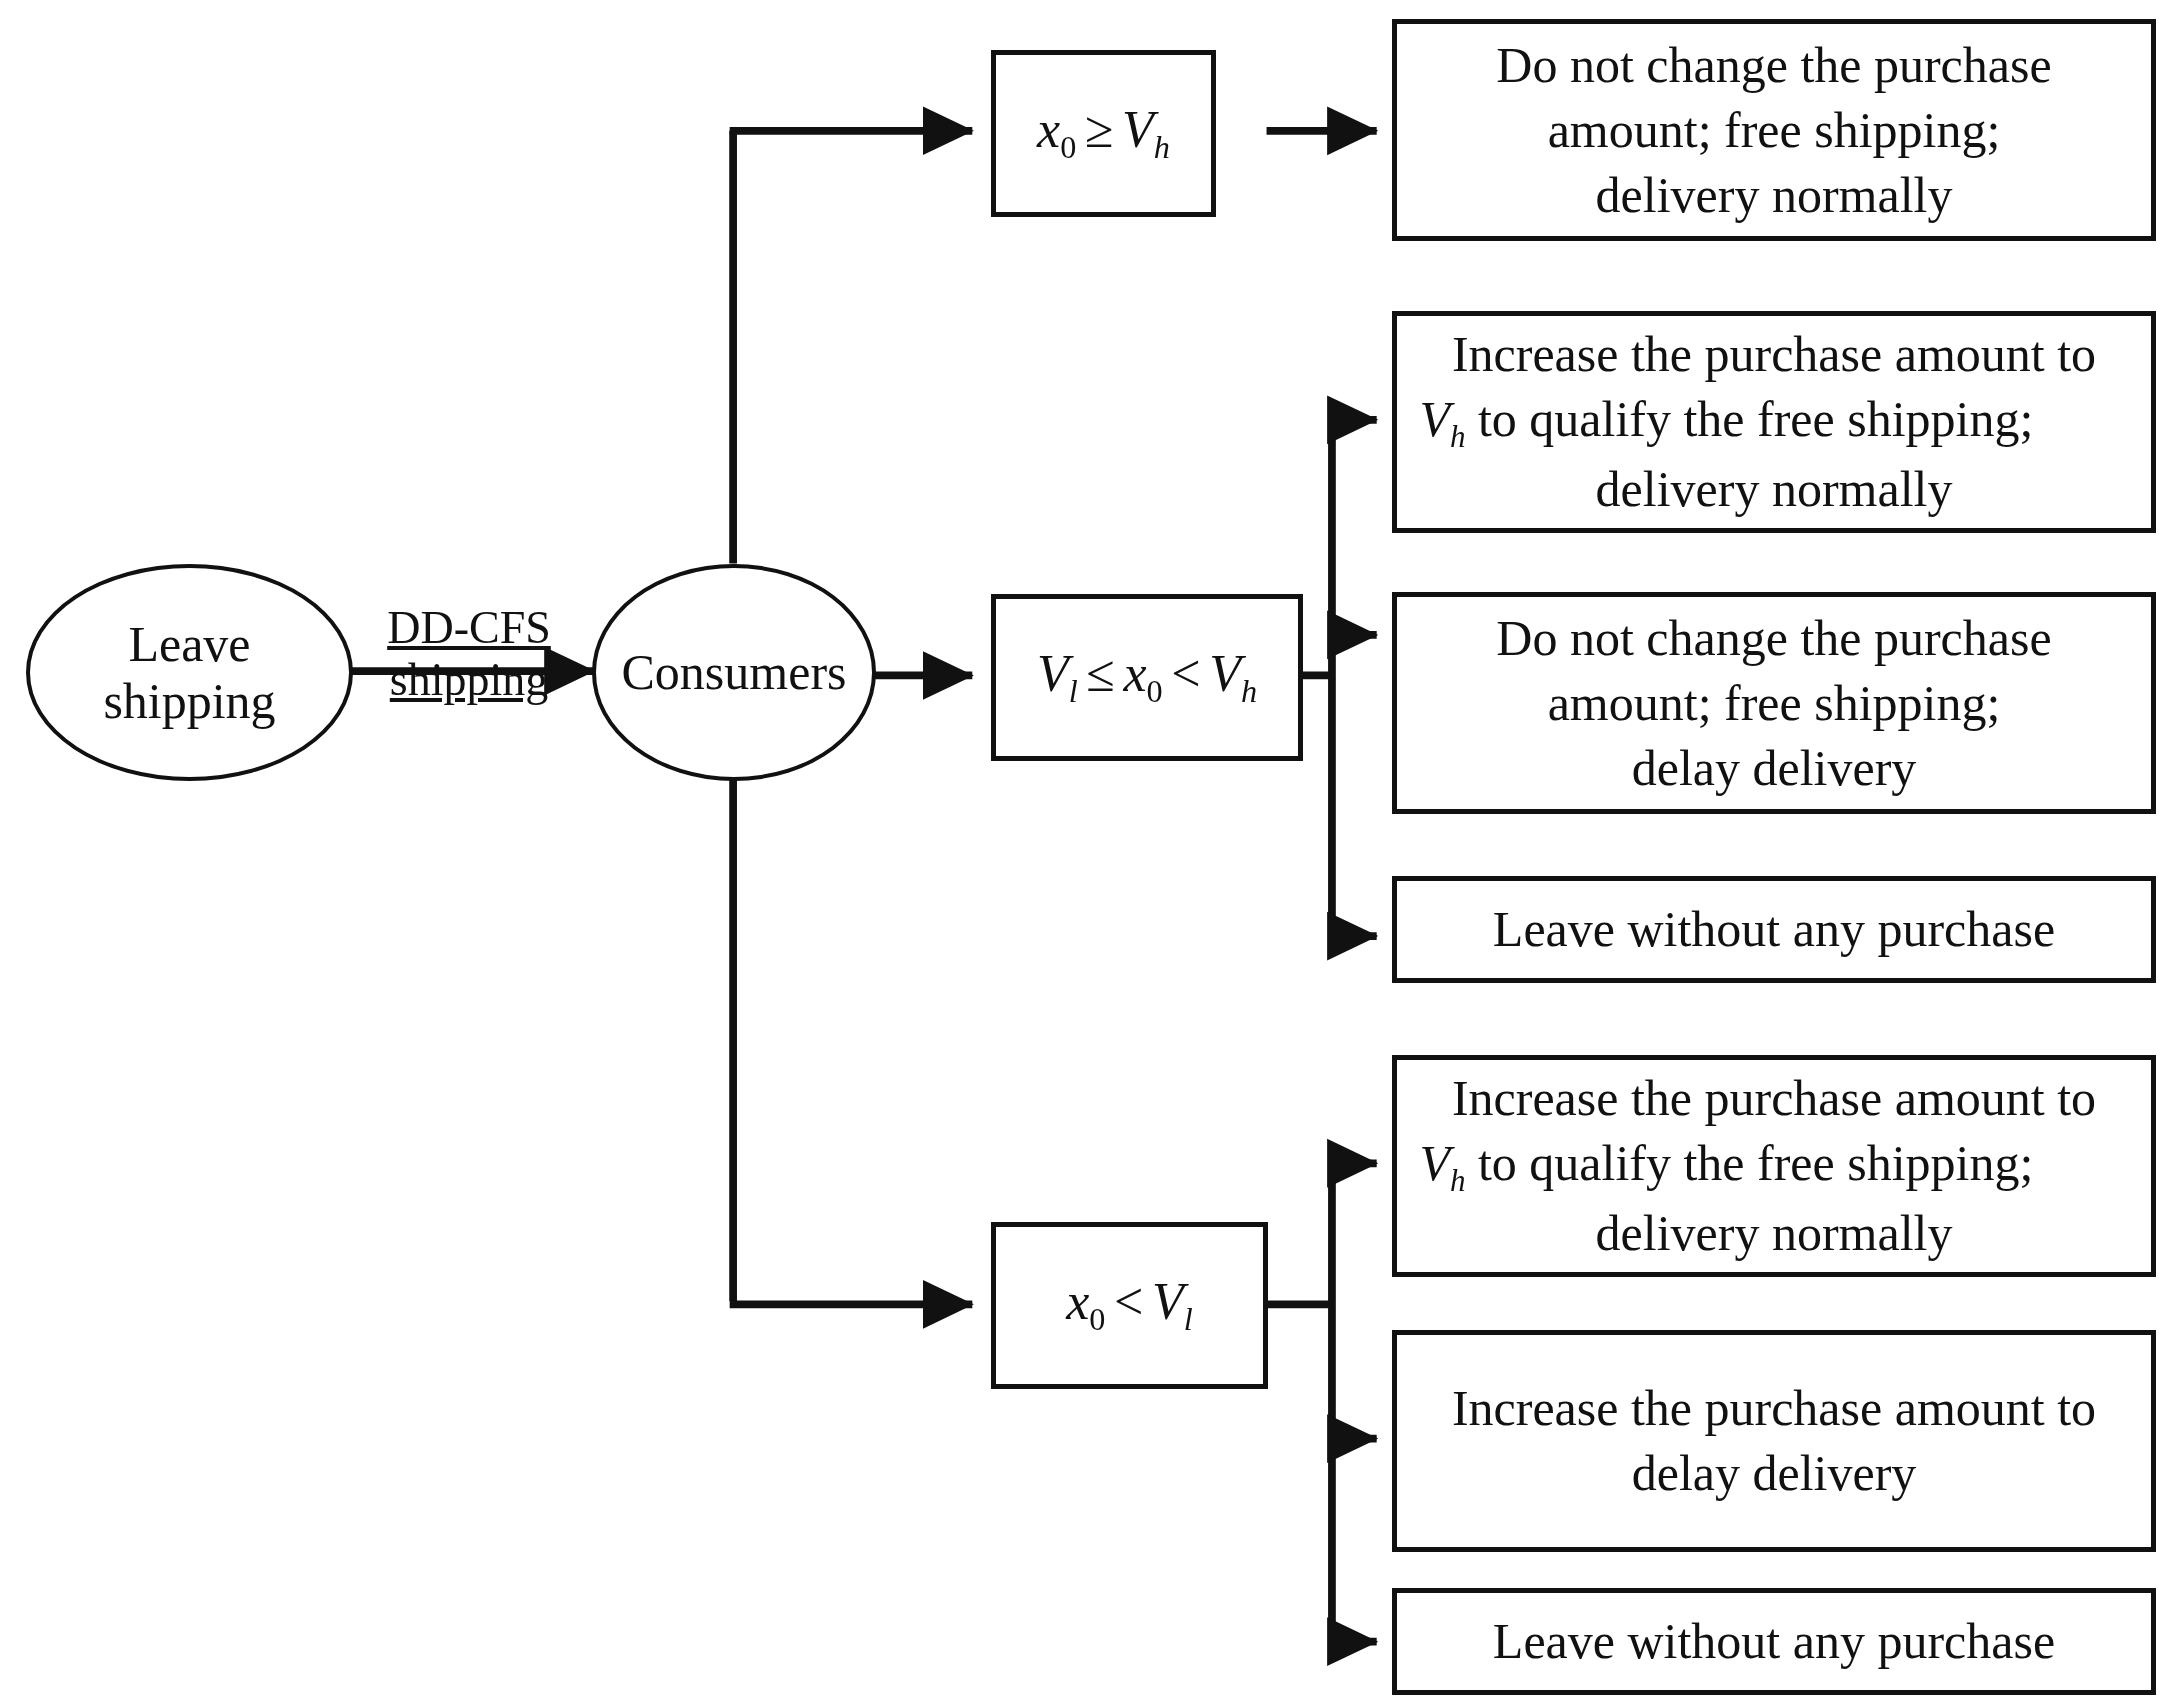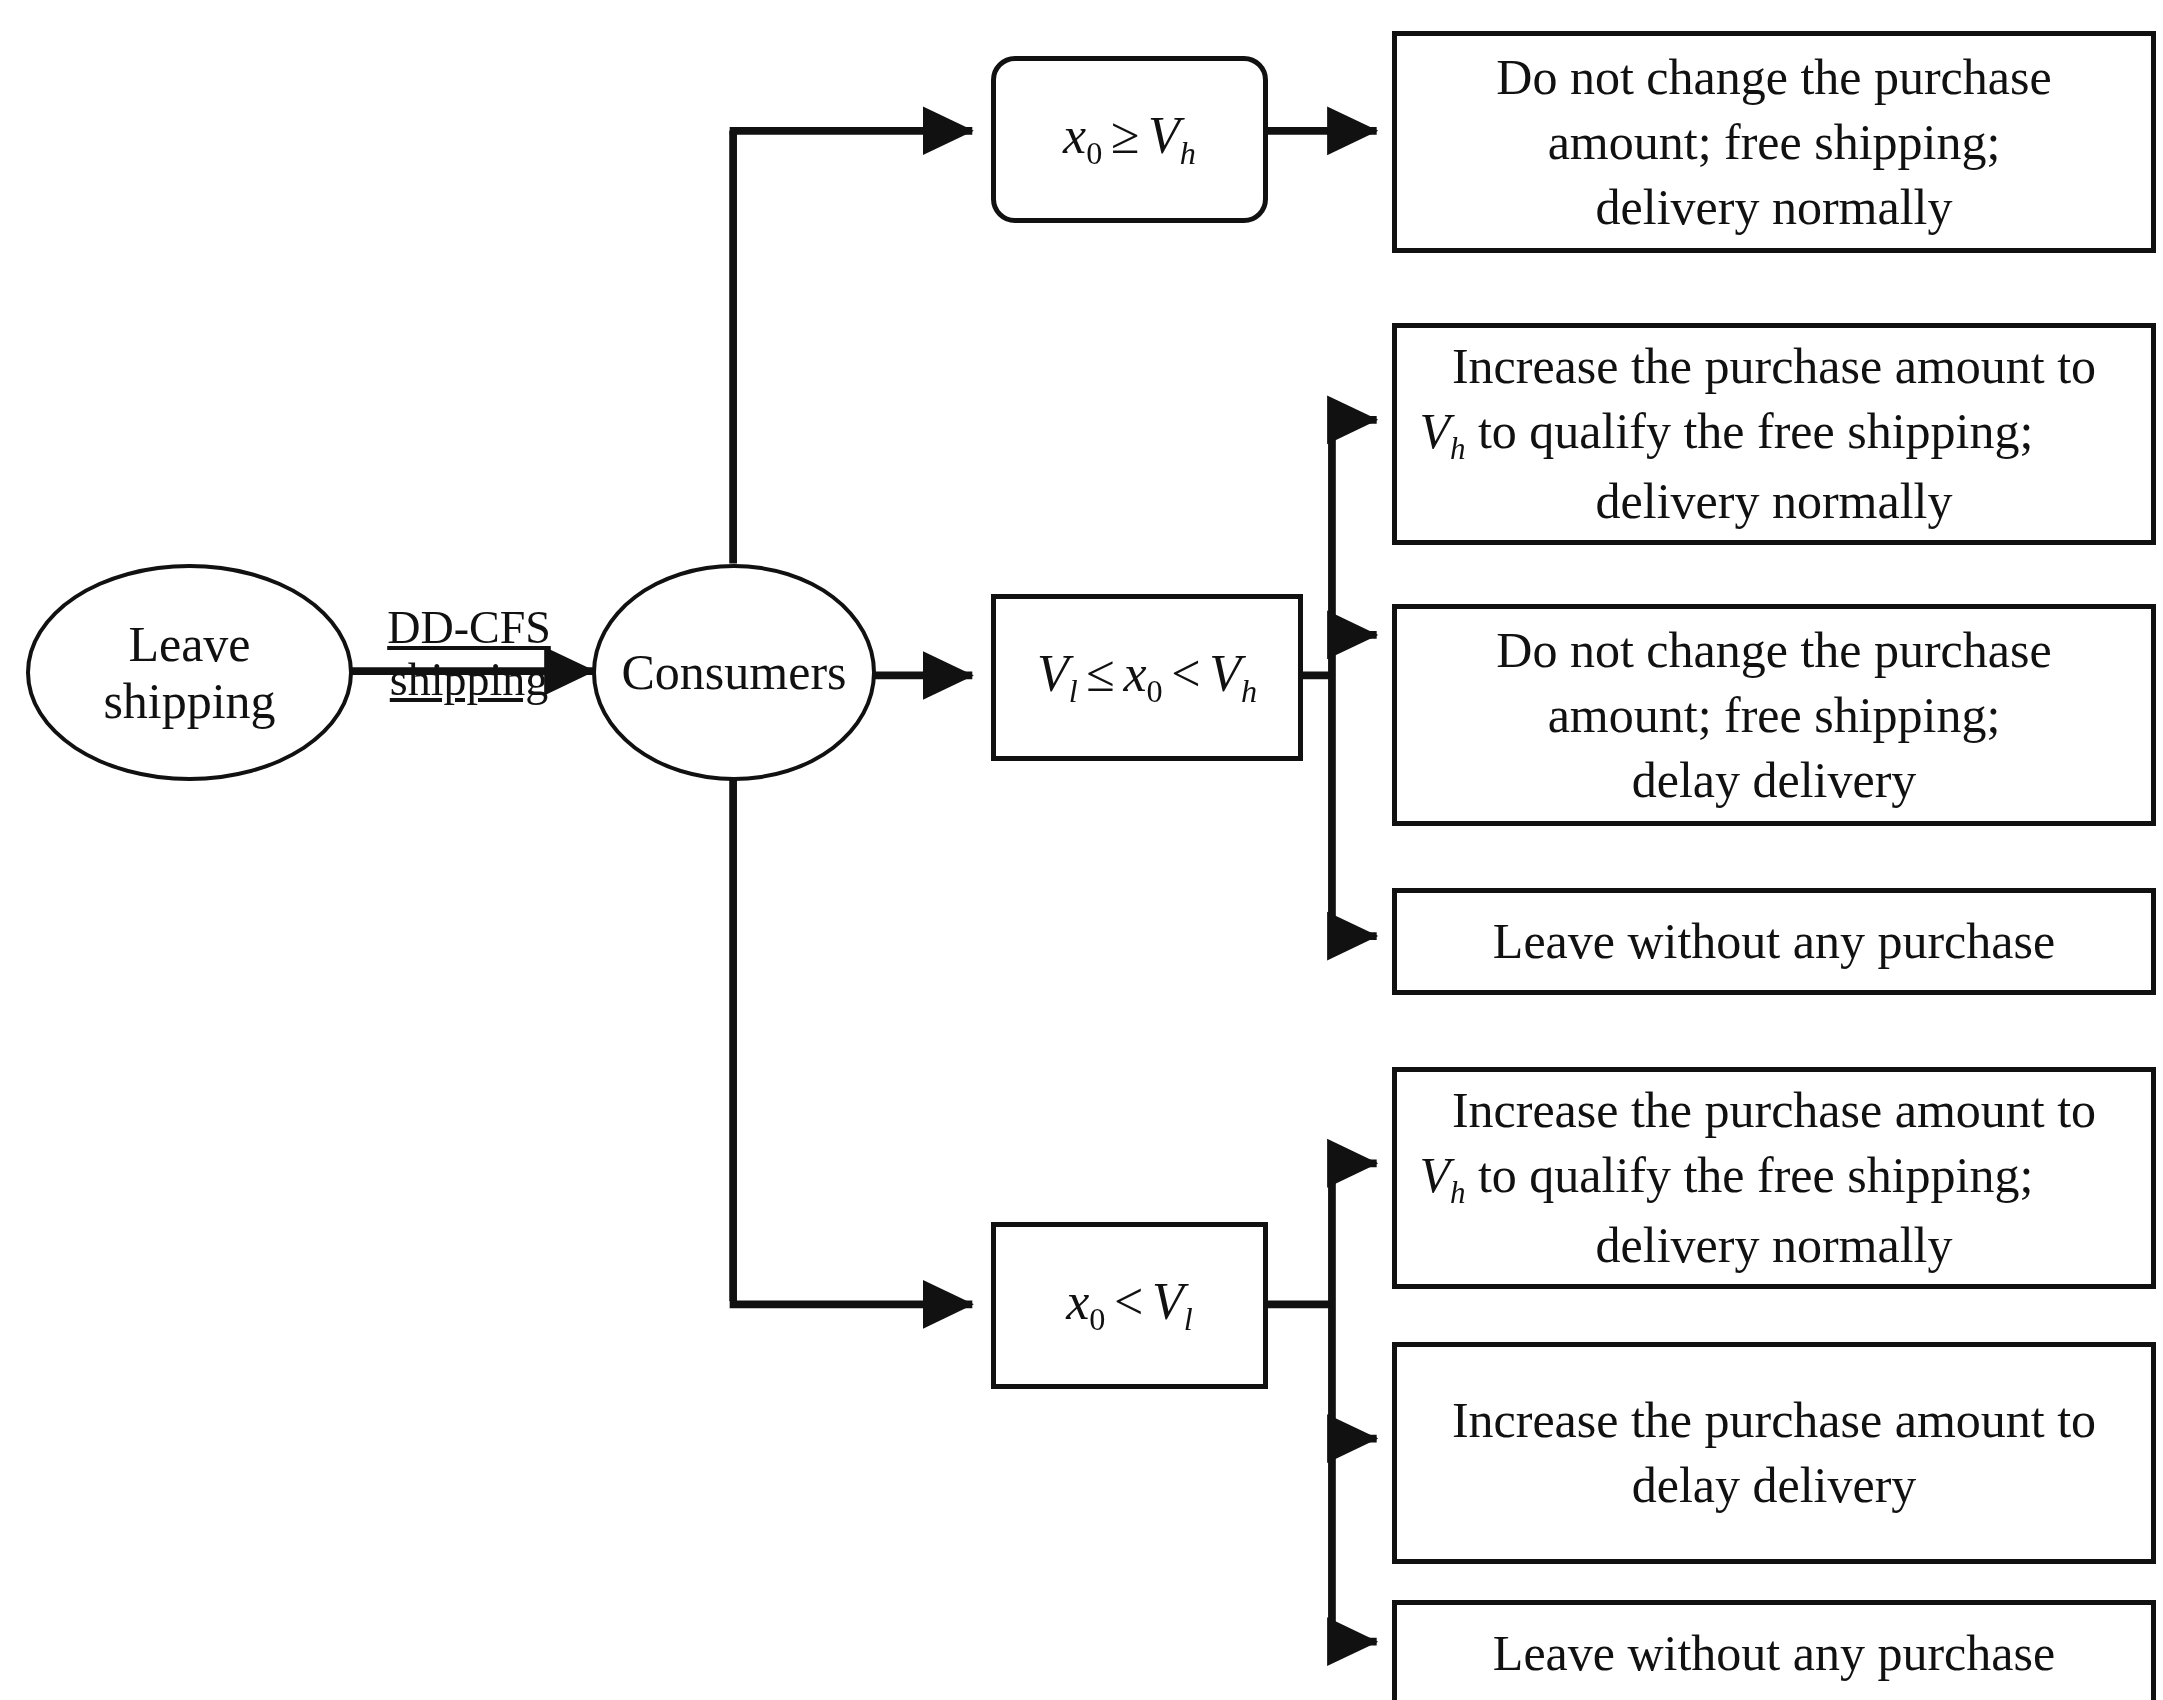--- a/index.html
+++ b/index.html
@@ -47,21 +47,20 @@
     font-size: 52px;
     color: #111111;
   }
   .outcome {
     border: 5.2px solid #111111;
     font-size: 50px;
     color: #111111;
     line-height: 1.30;
     padding: 5.2px 22.4px;
     text-align: center;
-    margin-top: 12px;
   }
   .outcome .inner { display: block; width: 100%; }
   .outcome .l-left { text-align: left; }
   .mathv {
     font-style: italic;
     font-family: "Liberation Serif", "DejaVu Serif", serif;
   }
   .sub {
     font-size: 0.62em;
     vertical-align: sub;
@@ -130,21 +129,21 @@
 
   <div class="node ellipse" style="left:592px; top:564px; width:284px; height:217px;">
     <span class="ln">Consumers</span>
   </div>
 
   <div class="edge-label" style="left:370px; top:602px; width:198px;">
     <div>DD-CFS</div>
     <div>shipping</div>
   </div>
 
-  <div class="node cond" style="left:991px; top:56px; width:277px; height:167px;border-radius:24px;">
+  <div class="node cond" style="left:991px; top:50px; width:225px; height:167px;">
     <span>
       <span class="mathv">x</span><span class="sub-n">0</span><span class="op">≥</span><span class="mathv">V</span><span class="sub">h</span>
     </span>
   </div>
 
   <div class="node cond" style="left:991px; top:594px; width:312px; height:167px;">
     <span>
       <span class="mathv">V</span><span class="sub">l</span><span class="op">≤</span><span class="mathv">x</span><span class="sub-n">0</span><span class="op">&lt;</span><span class="mathv">V</span><span class="sub">h</span>
     </span>
   </div>

